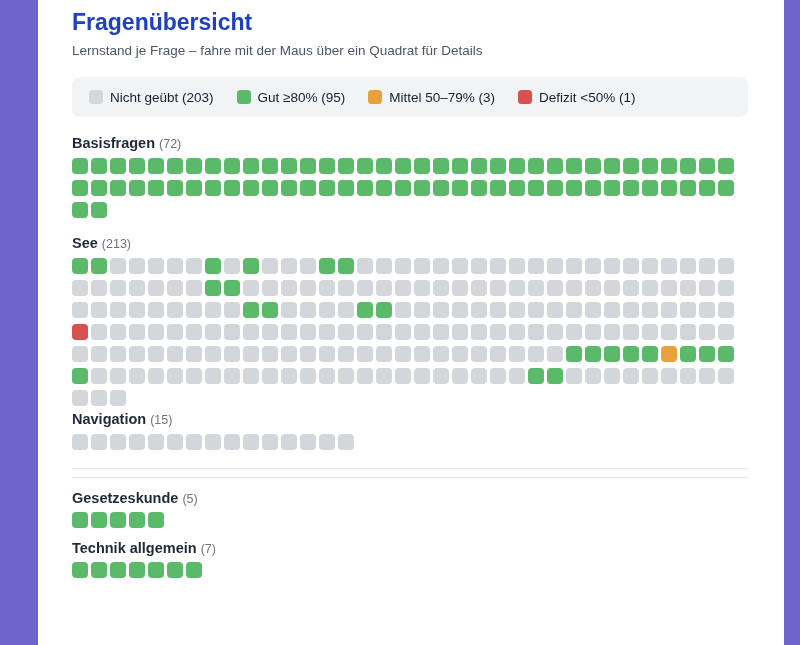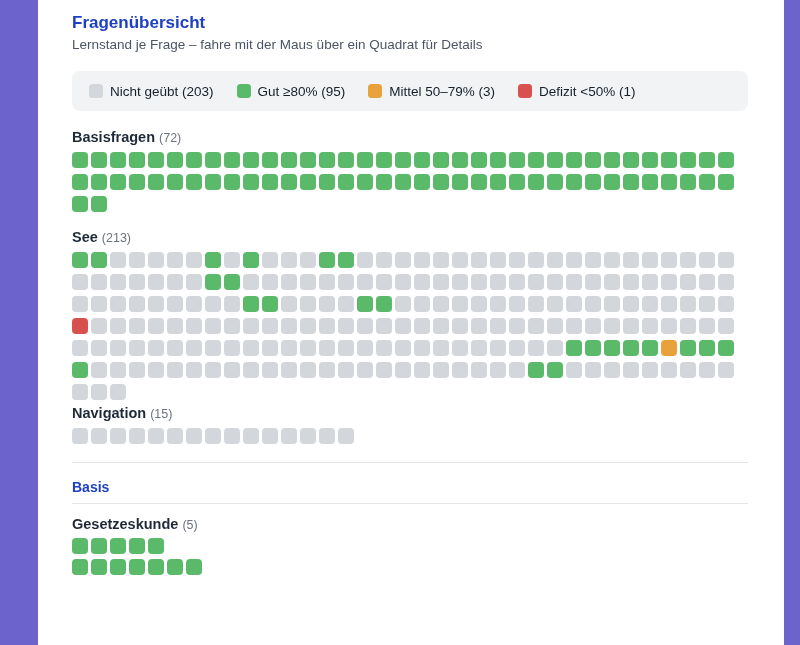--- a/index.html
+++ b/index.html
@@ -5,22 +5,22 @@
   html, body { margin:0; padding:0; }
   body {
     width:800px; height:645px; overflow:hidden; background:#ffffff;
     font-family:"Liberation Sans", sans-serif; color:#1f2937; position:relative;
   }
   .strip { position:absolute; top:0; height:645px; background:var(--c-accent,#6c63cd); }
   .strip-left { left:0; width:38px; }
   .strip-right { right:0; width:16px; }
   .content { position:absolute; left:72px; top:0; width:676px; padding-top:12px; }
 
-  .page-title { margin:0; font-size:17px; line-height:21px; font-weight:bold; color:var(--c-heading,#1e40c2); }
-  .subtitle { margin:3px 0 0 0; font-size:13.5px; line-height:17px; color:#4b5563; }
+  .page-title { margin:0; font-size:23px; line-height:21px; font-weight:bold; color:var(--c-heading,#1e40c2); }
+  .subtitle { margin:9px 0 0 0; font-size:13.5px; line-height:17px; color:#4b5563; }
 
   .legend {
     margin-top:18px; height:40px; background:#f1f3f5; border-radius:8px;
     display:flex; align-items:center; padding:3px 17px; column-gap:23px; box-sizing:border-box;
   }
   .legend-item { display:flex; align-items:center; column-gap:7px; font-size:13.5px; font-weight:500; color:#15202b; white-space:nowrap; }
   .swatch { width:14px; height:14px; border-radius:3.5px; flex:0 0 auto; }
   .swatch-untrained { background:var(--c-untrained,#d3d6db); }
   .swatch-good { background:var(--c-good,#5aba6a); }
   .swatch-medium { background:var(--c-medium,#e9a23b); }
@@ -390,35 +390,37 @@
       <div class="sq sq-N"></div>
       <div class="sq sq-N"></div>
       <div class="sq sq-N"></div>
       <div class="sq sq-N"></div>
       <div class="sq sq-N"></div>
       <div class="sq sq-N"></div>
     </div>
 
   <hr class="divider">
 
-  <h3 class="cat-subheading">Basis</h3>
 
   <hr class="divider divider-2">
 
   <div class="sec-label cat-label">
     <span>Gesetzeskunde</span><span class="sec-count">(5)</span>
   </div>
   <div class="grid cat-grid">
       <div class="sq sq-G"></div>
       <div class="sq sq-G"></div>
       <div class="sq sq-G"></div>
       <div class="sq sq-G"></div>
       <div class="sq sq-G"></div>
     </div>
 
+  <div class="sec-label cat-label">
+    <span>Technik allgemein</span><span class="sec-count">(7)</span>
+  </div>
   <div class="grid cat-grid">
       <div class="sq sq-G"></div>
       <div class="sq sq-G"></div>
       <div class="sq sq-G"></div>
       <div class="sq sq-G"></div>
       <div class="sq sq-G"></div>
       <div class="sq sq-G"></div>
       <div class="sq sq-G"></div>
     </div>
 

